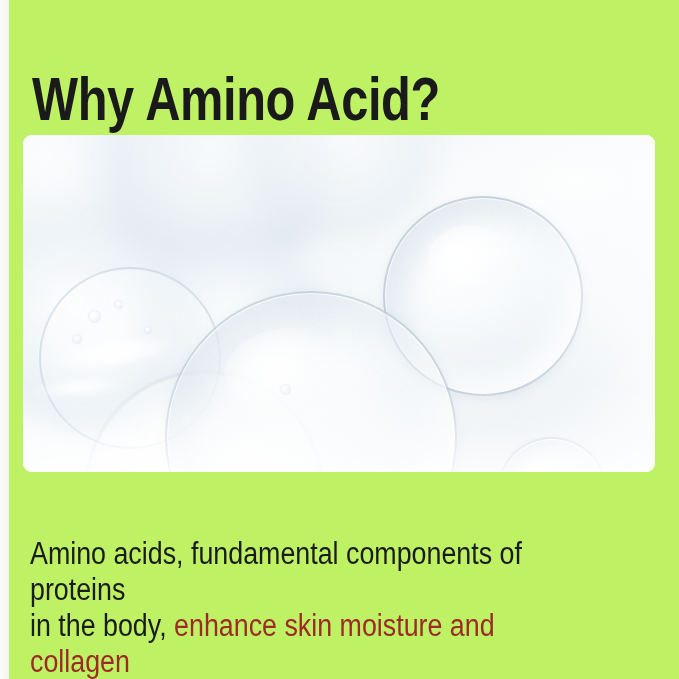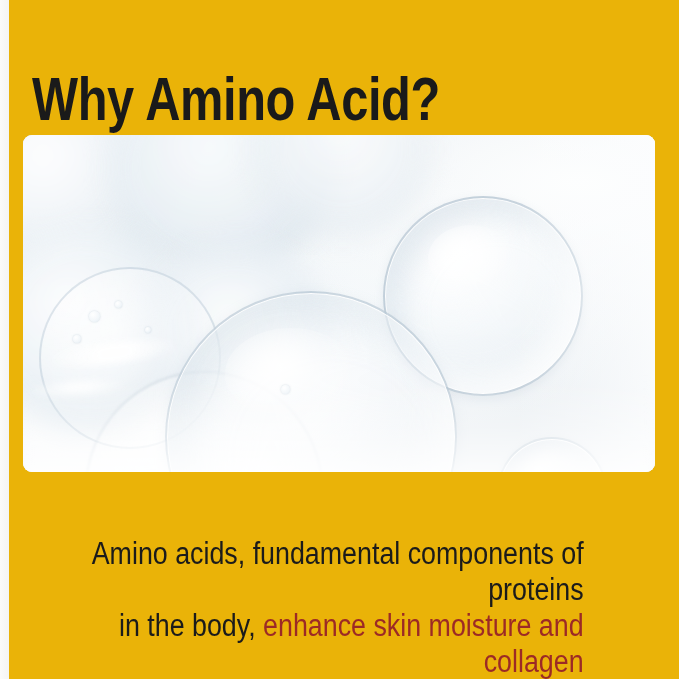--- a/index.html
+++ b/index.html
@@ -10,22 +10,21 @@
     width: 679px;
     height: 679px;
     background: #f5f5f4;
     font-family: "Liberation Sans", sans-serif;
     overflow: hidden;
   }
   .page {
     position: relative;
     width: 679px;
     height: 679px;
-    background: #eab308;
-    text-align: right;
+    background: #bef264;
   }
   
   .edge-band {
     position: absolute;
     left: 0; top: 0;
     width: 9px; height: 679px;
     background: linear-gradient(to right, #fbfbfa 0%, #f7f7f6 60%, #f5f5f4 100%);
   }
 
   

